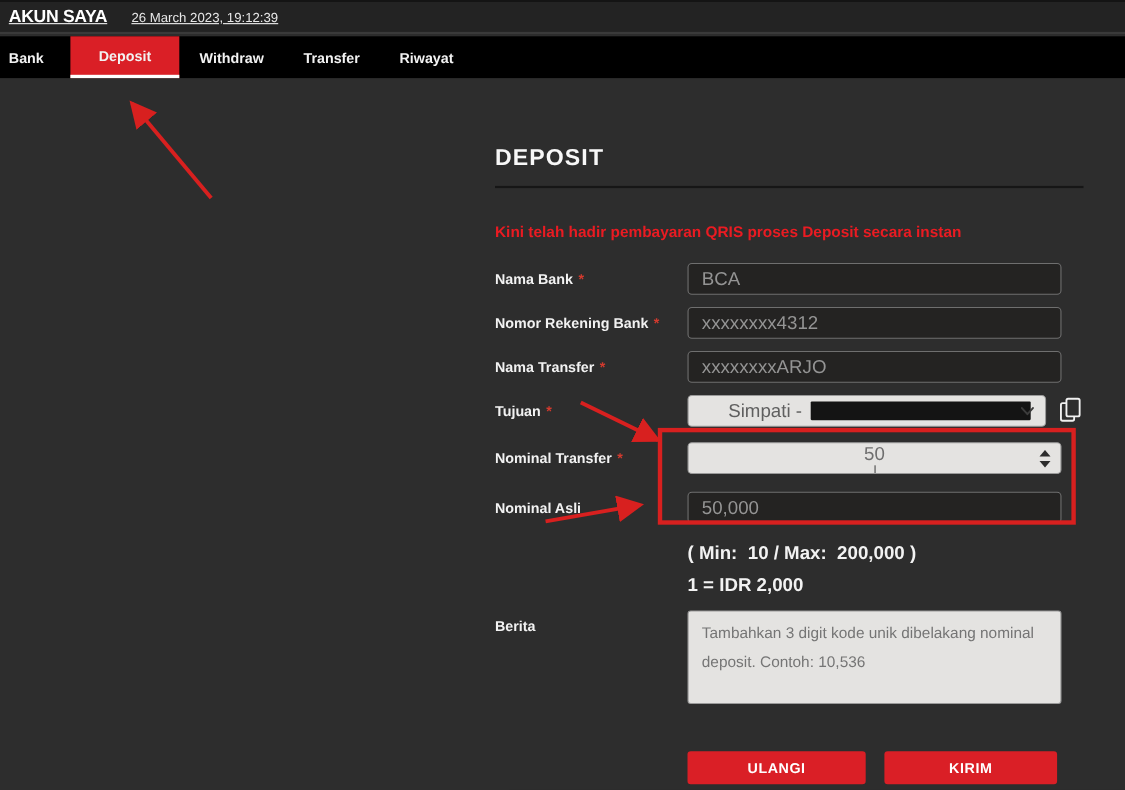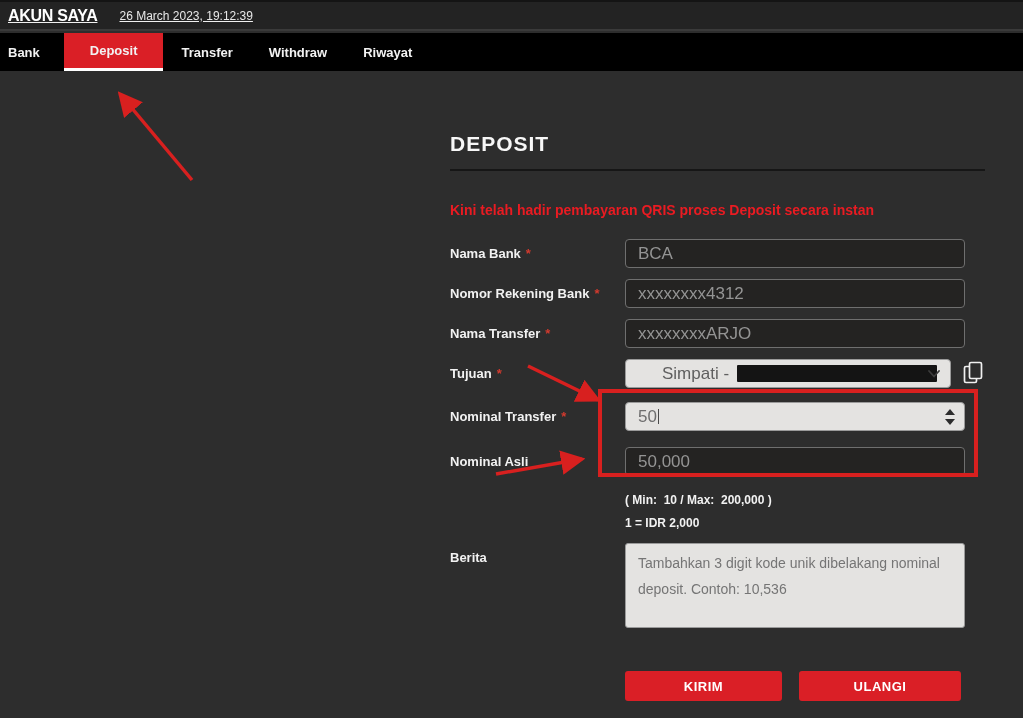--- a/index.html
+++ b/index.html
@@ -75,31 +75,31 @@
     border:1px solid #9a9a9a;
     color:var(--input-light-text);
   }
   
   .select{position:relative;cursor:pointer;padding-left:36px;}
   .select .val{color:#5f5f5f;}
   .redaction{display:inline-block;width:200px;height:17px;background:#141414;margin-left:8px;border-radius:1px;}
   .chev{position:absolute;right:10px;top:10px;}
   .copy-btn{margin-left:10px;margin-top:1px;cursor:pointer;background:none;border:none;padding:0;}
   
-  .number{position:relative;cursor:text;}
+  .number{position:relative;cursor:text;flex-direction:column;}
   .number .val{color:#6e6e6e;}
   .caret{display:inline-block;width:1px;height:15px;background:#4a4a4a;margin-left:1px;}
   .spinner{
     position:absolute;right:6px;top:0;height:100%;width:16px;
     display:flex;flex-direction:column;align-items:center;justify-content:center;gap:4px;cursor:pointer;
   }
   .tri-up{width:0;height:0;border-left:5px solid transparent;border-right:5px solid transparent;border-bottom:6px solid #2c2c2c;}
   .tri-down{width:0;height:0;border-left:5px solid transparent;border-right:5px solid transparent;border-top:6px solid #2c2c2c;}
   
-  .hint{margin-left:175px;font-size:12px;font-weight:bold;color:#f2f2f2;}
+  .hint{margin-left:175px;font-size:17px;font-weight:bold;color:#f2f2f2;}
   .hint.first{margin-top:17px;}
   .hint.second{margin-top:9px;margin-bottom:13px;}
   
   .berita{
     width:340px;height:85px;border-radius:3px;resize:none;
     background:var(--input-light-bg);border:1px solid #9a9a9a;
     color:var(--input-light-text);font-size:14px;line-height:1.85;
     padding:7px 12px;font-family:"Liberation Sans","DejaVu Sans",sans-serif;outline:none;
   }
   
@@ -124,22 +124,22 @@
 <div class="top-sliver"></div>
 
 <header class="topbar">
   <span class="app-title">AKUN SAYA</span>
   <span class="timestamp">26 March 2023, 19:12:39</span>
 </header>
 
 <nav class="nav">
   <div class="tab">Bank</div>
   <div class="tab active">Deposit</div>
+  <div class="tab">Withdraw</div>
   <div class="tab">Transfer</div>
-  <div class="tab">Withdraw</div>
   <div class="tab">Riwayat</div>
 </nav>
 
 <main class="form-wrap">
   <h1 class="page-title">DEPOSIT</h1>
   <div class="title-rule"></div>
   <div class="promo">Kini telah hadir pembayaran QRIS proses Deposit secara instan</div>
 
   <div class="form">
 
@@ -208,22 +208,22 @@
     <div class="hint second">1 = IDR 2,000</div>
 
     <div class="row">
       <div class="lbl">
         <span>Berita</span>
       </div>
       <textarea class="berita" style="">Tambahkan 3 digit kode unik dibelakang nominal deposit. Contoh: 10,536</textarea>
     </div>
 
     <div class="btn-row">
+      <button class="btn ulangi">ULANGI</button>
       <button class="btn kirim">KIRIM</button>
-      <button class="btn ulangi">ULANGI</button>
     </div>
 
   </div>
 </main>
 
 <div class="annot-rect"></div>
 
 <svg class="overlay" width="1023" height="718" viewBox="0 0 1023 718">
   <defs>
     <marker id="ah" markerWidth="7" markerHeight="7" refX="6" refY="3.5" orient="auto">

